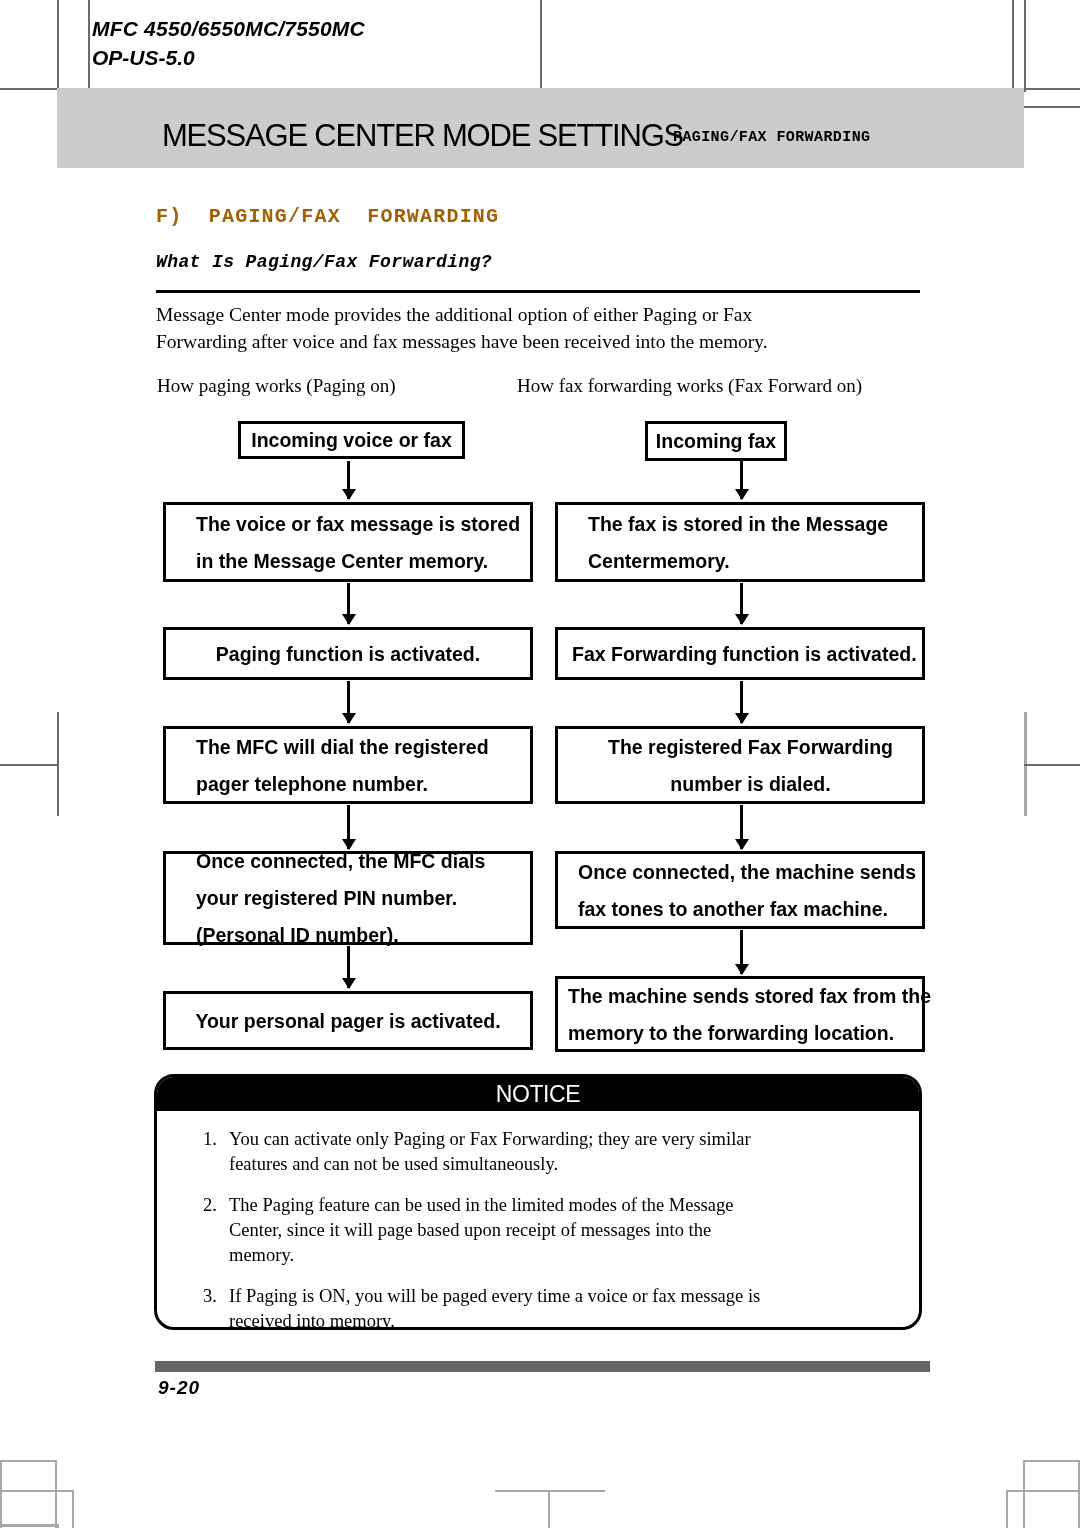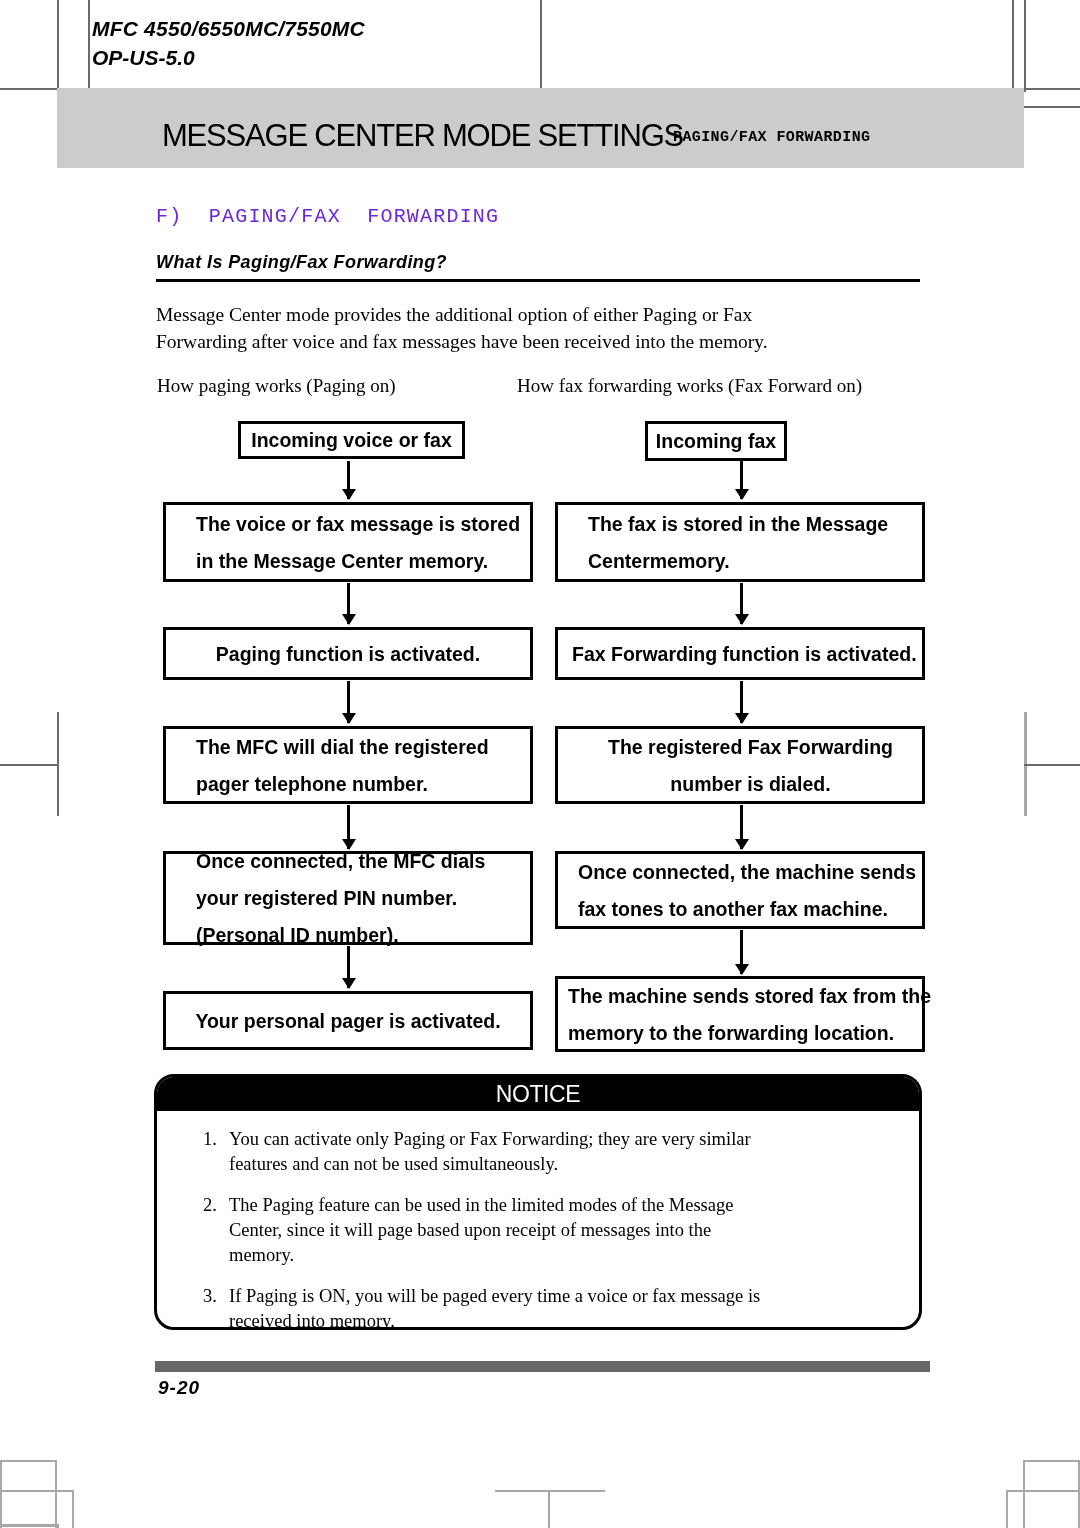--- a/index.html
+++ b/index.html
@@ -74,38 +74,38 @@
     white-space: nowrap;
     font-weight: bold;
   }
 
   
   .sec-head {
     position: absolute;
     left: 156px;
     top: 205px;
     font-family: "Liberation Mono", monospace;
-    font-weight: normal;
+    font-weight: bold;
     font-size: 20px;
     letter-spacing: 1.2px;
-    color: #6d28d9;
+    color: #a16207;
     white-space: pre;
   }
   .sub-head {
     position: absolute;
     left: 156px;
     top: 252px;
     width: 764px;
-    font-family: Liberation Sans, sans-serif;
+    font-family: Liberation Mono, monospace;
     font-weight: bold;
     font-style: italic;
     font-size: 18px;
     letter-spacing: 0.4px;
     color: #000;
-    padding-bottom: 6px;
+    padding-bottom: 18px;
     border-bottom: 3px solid #000;
     box-sizing: border-box;
     white-space: nowrap;
   }
 
   
   .body-par {
     position: absolute;
     left: 156px;
     top: 301px;

